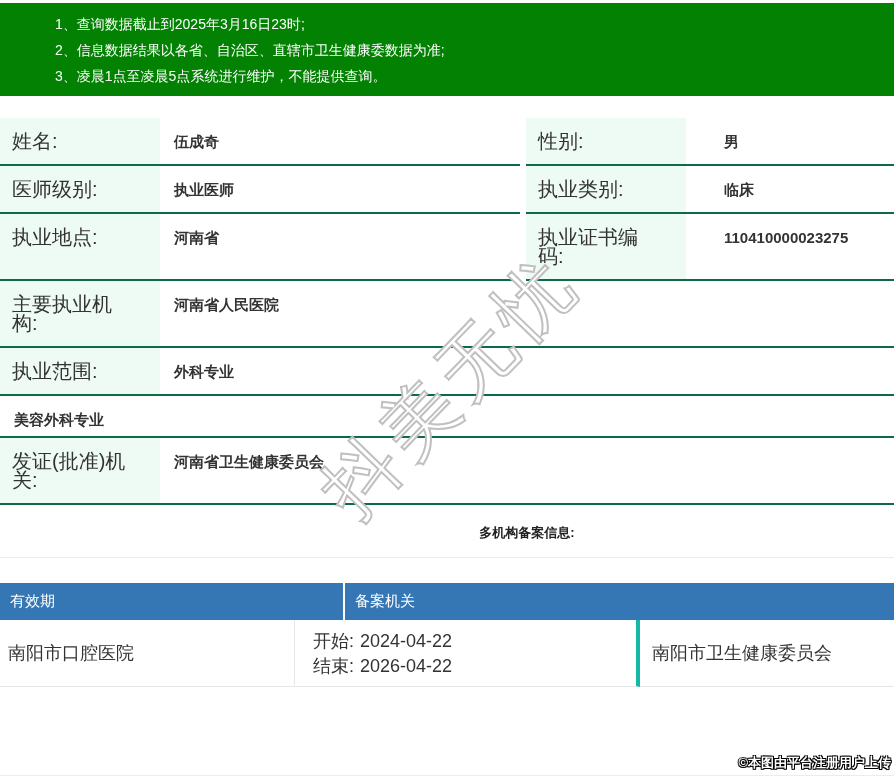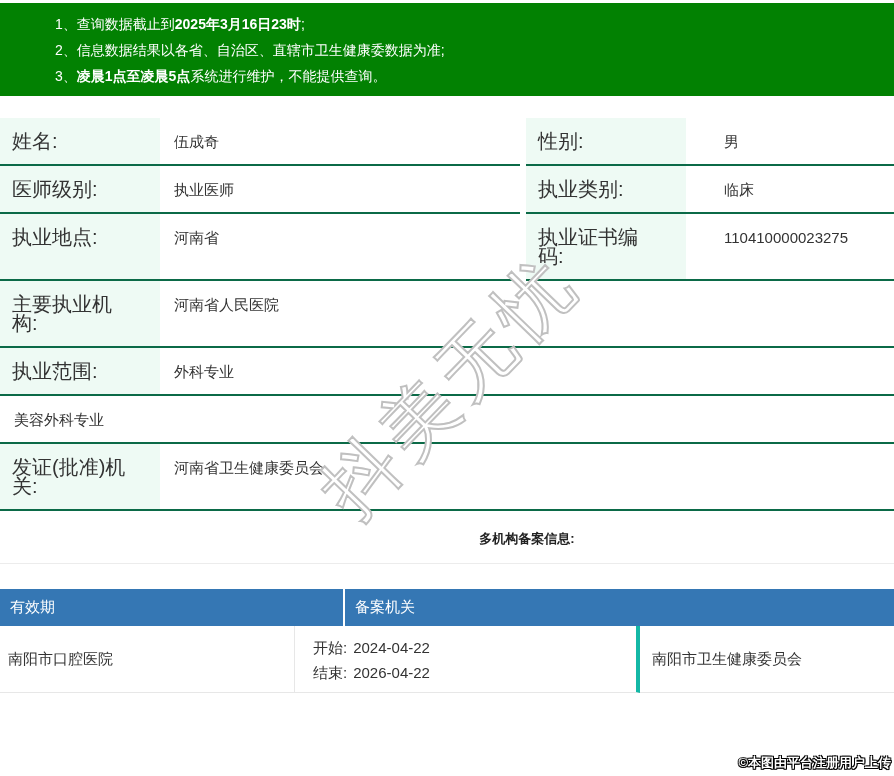--- a/index.html
+++ b/index.html
@@ -3,45 +3,45 @@
 <meta charset="utf-8">
 <style>
   * { margin:0; padding:0; box-sizing:border-box; }
   html,body { background:#fff; }
   body { font-family:"Liberation Sans","DejaVu Sans",sans-serif; color:#333; }
   .page { position:relative; width:894px; height:776px; margin:0 auto; background:#fff; overflow:hidden; }
 
   
   .banner { margin-top:3px; background:#028102; color:#fff; padding:8px 10px 10px 55px; height:93px; }
   .banner-line { font-size:14px; line-height:26px; white-space:nowrap; }
-  .banner-line .b { font-weight:bold; }
+  .banner-line .b { font-weight:normal; }
 
   
   .info-table { margin-top:22px; }
   .info-row { display:flex; }
   .half { display:flex; border-bottom:2px solid #0b6a47; }
   .half.left  { width:520px; margin-right:6px; }
   .half.right { flex:1;gap:24px; }
   .half.full  { width:100%; }
   .cell-label { width:160px; flex:0 0 160px; background:#eefaf4; padding:14px 30px 13px 12px;
                 font-size:20px; line-height:19px; color:#333; }
-  .cell-value { flex:1; padding:14px 10px 13px 14px; font-size:15px; line-height:19px; color:#333; }
+  .cell-value { flex:1; padding:14px 10px 7px 14px; font-size:15px; line-height:19px; color:#333;font-weight:bold; }
 
   
   .section-title { padding:19px 0 15px 160px; text-align:center; font-weight:bold; font-size:13px;
                    color:#222; border-bottom:1px solid #ececec; }
 
   
   .registry { margin-top:25px; }
   .reg-header { display:flex; background:#3577b4; color:#fff; height:37px; align-items:center; font-size:15px; }
   .reg-header .hc { height:100%; display:flex; align-items:center; padding-left:10px; }
   .hc1 { width:295px; border-right:2px solid #fff; }
   .hc2 { width:345px; border-right:2px solid #fff; }
   .hc3 { flex:1; padding-left:12px;border-radius:17px; }
-  .reg-row { display:flex; font-size:15px; color:#333; }
+  .reg-row { display:flex; font-size:18px; color:#333; }
   .reg-row .rc { border-bottom:1px solid #e7e7e7; }
   .rc1 { width:295px; display:flex; align-items:center; padding:8px 6px 8px 8px; border-right:1px solid #e7e7e7; }
   .rc2 { width:345px; padding:9px 16px 7px 18px; line-height:25px; border-right:4px solid #14b8a6; }
   .rc2 .val { margin-left:6px; }
   .rc3 { flex:1; display:flex; align-items:center; padding:8px 6px 8px 12px; }
   .reg-row { min-height:65px; }
 
   
   .bottom-divider { margin-top:88px; border-top:1px solid #ececec; height:0; }
   .close-btn { display:block; margin:14px 0 0 406px; width:238px; height:44px; background:#3a7cc1;

